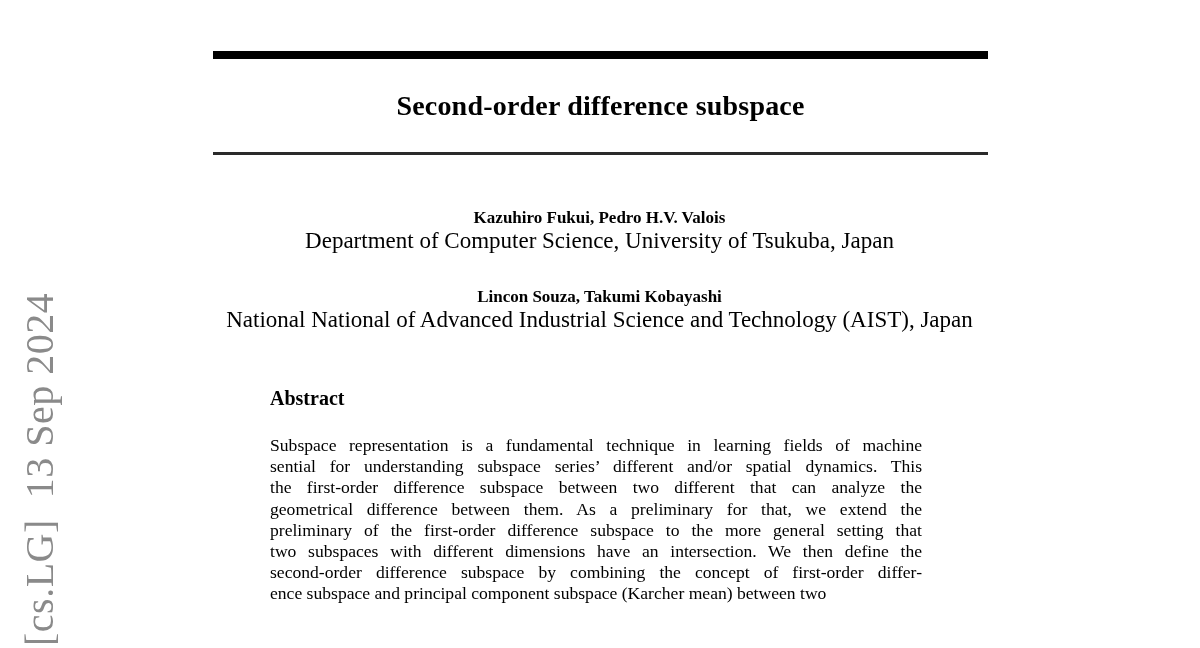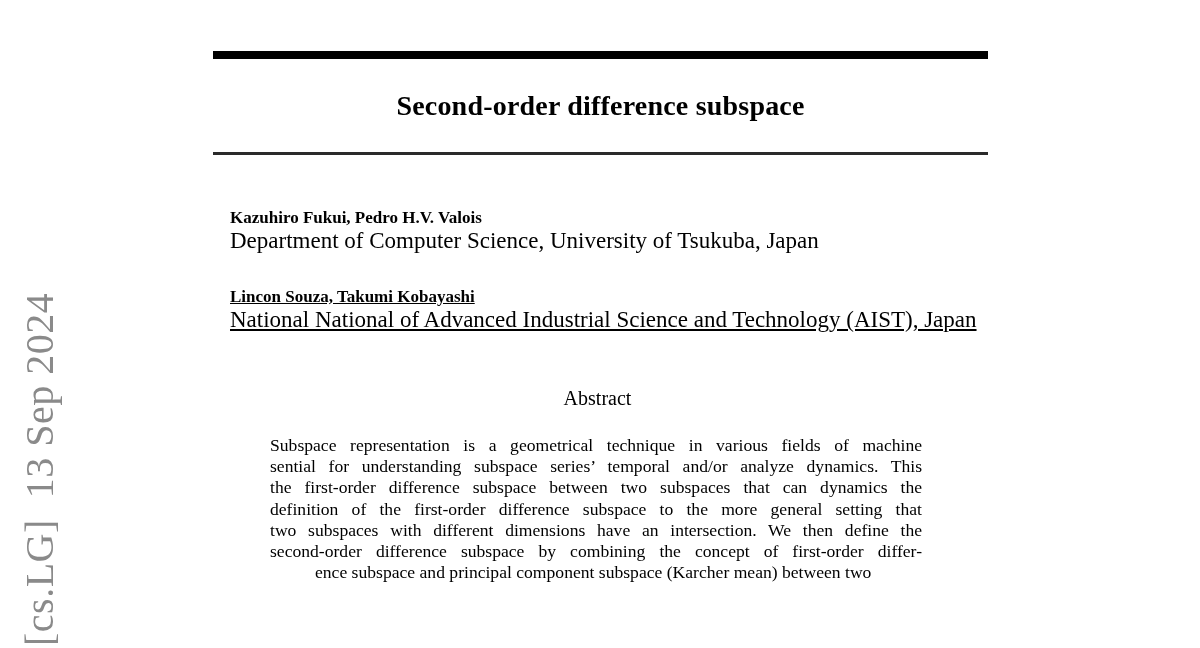--- a/index.html
+++ b/index.html
@@ -34,57 +34,56 @@
     left: 213px; top: 88px;
     width: 775px;
     text-align: center;
     font-size: 28px;
     font-weight: bold;
     line-height: 36px;
     letter-spacing: 0.2px;
   }
   .author-group {
     position: absolute;
-    left: 230px;
+    left: 212px;
     width: 775px;
+    text-align: center;
   }
   .author-group.g1 { top: 206px; }
-  .author-group.g2 { top: 285px; text-decoration: underline; }
+  .author-group.g2 { top: 285px; }
   .author-names {
     font-size: 17px;
     font-weight: bold;
     line-height: 23px;
   }
   .author-affil {
     font-size: 23px;
     line-height: 23px;
   }
   .abstract-heading {
     position: absolute;
     left: 270px; top: 386px;
     width: 655px;
-    text-align: center;
     font-size: 20px;
-    font-weight: normal;
+    font-weight: bold;
     line-height: 24px;
   }
   .abstract-text {
     position: absolute;
     left: 270px; top: 435px;
     width: 652px;
     font-size: 17.6px;
     line-height: 21.2px;
   }
   .abstract-line {
     text-align: justify;
     text-align-last: justify;
   }
   .abstract-line:last-child {
     text-align-last: left;
-    margin-left: 45px;
   }
   .arxiv-watermark {
     position: absolute;
     left: 17px;
     top: 646px;
     transform: rotate(-90deg);
     transform-origin: 0 0;
     font-size: 40px;
     line-height: 46px;
     color: #8a8a8a;
@@ -109,24 +108,25 @@
   </div>
 
   <div class="author-group g2">
     <div class="author-names">Lincon Souza, Takumi Kobayashi</div>
     <div class="author-affil">National National of Advanced Industrial Science and Technology (AIST), Japan</div>
   </div>
 
   <div class="abstract-heading">Abstract</div>
 
   <div class="abstract-text">
-    <div class="abstract-line">Subspace representation is a geometrical technique in various fields of machine</div>
-    <div class="abstract-line">sential for understanding subspace series’ temporal and/or analyze dynamics. This</div>
-    <div class="abstract-line">the first-order difference subspace between two subspaces that can dynamics the</div>
-    <div class="abstract-line">definition of the first-order difference subspace to the more general setting that</div>
+    <div class="abstract-line">Subspace representation is a fundamental technique in learning fields of machine</div>
+    <div class="abstract-line">sential for understanding subspace series’ different and/or spatial dynamics. This</div>
+    <div class="abstract-line">the first-order difference subspace between two different that can analyze the</div>
+    <div class="abstract-line">geometrical difference between them. As a preliminary for that, we extend the</div>
+    <div class="abstract-line">preliminary of the first-order difference subspace to the more general setting that</div>
     <div class="abstract-line">two subspaces with different dimensions have an intersection. We then define the</div>
     <div class="abstract-line">second-order difference subspace by combining the concept of first-order differ-</div>
     <div class="abstract-line">ence subspace and principal component subspace (Karcher mean) between two</div>
   </div>
 
   <div class="arxiv-watermark">[cs.LG]  13 Sep 2024</div>
 
 </div>
 
 </body></html>

